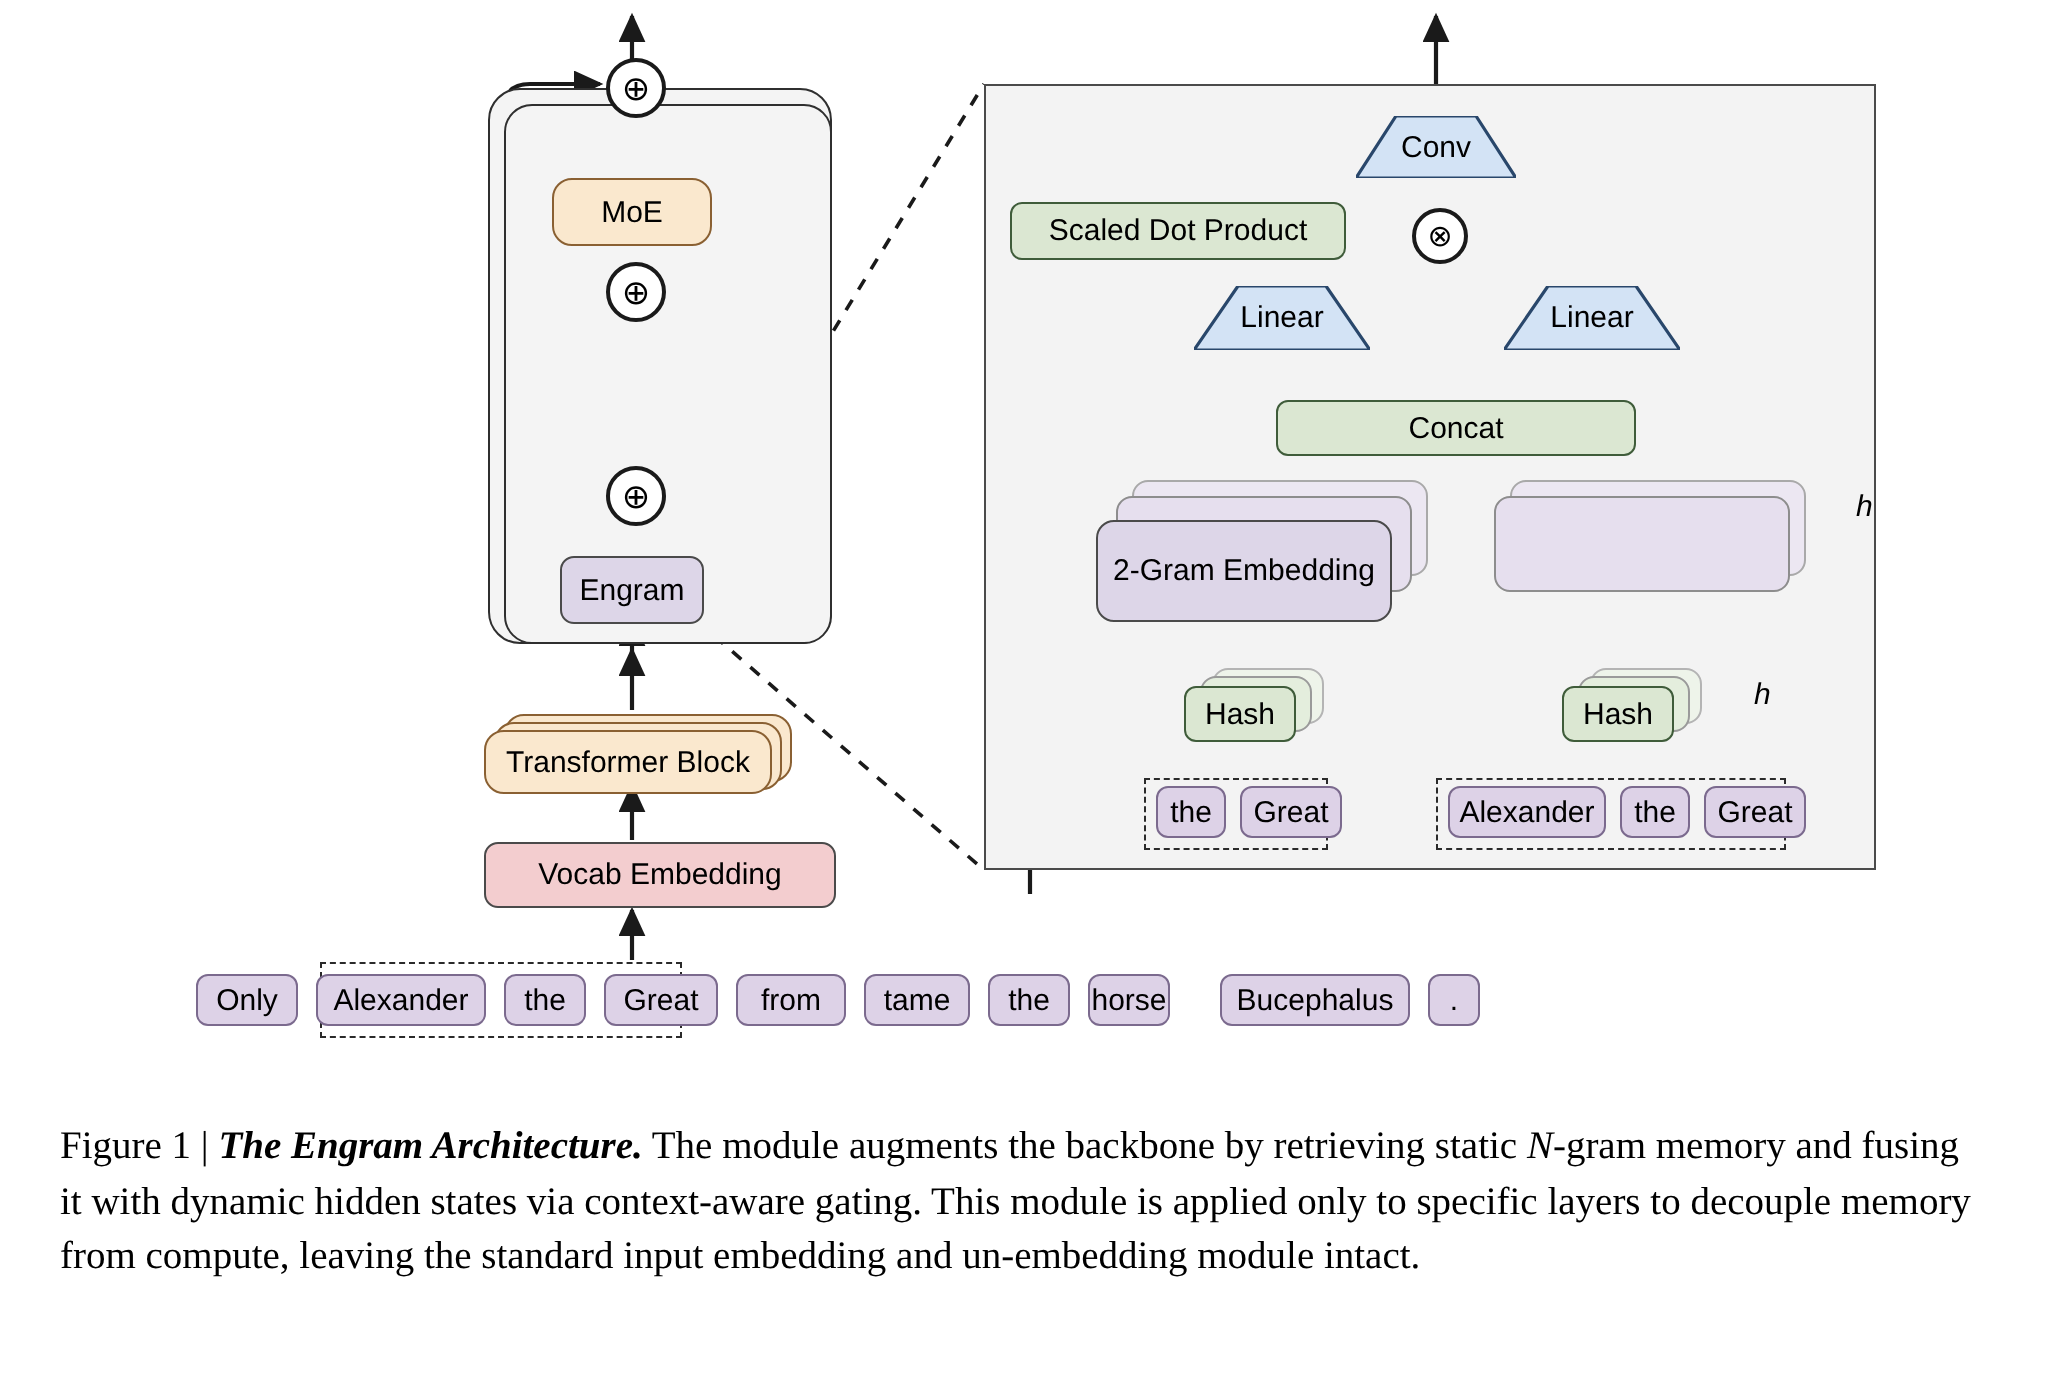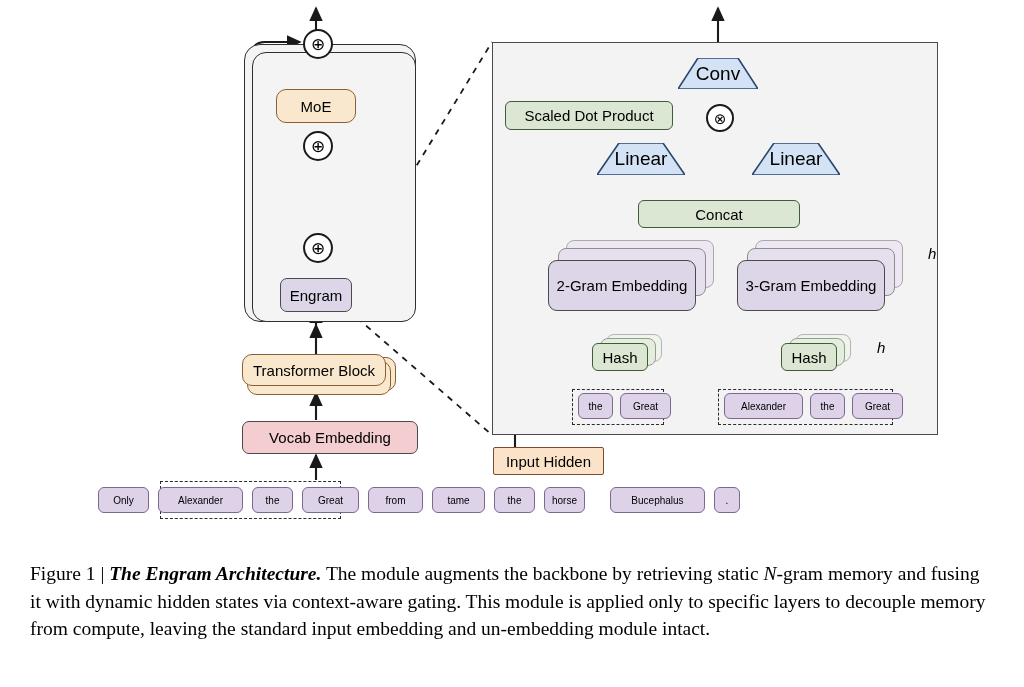--- a/index.html
+++ b/index.html
@@ -13,41 +13,41 @@
         justify-content:center;border:1.6px solid #3a3a3a;border-radius:7px;
         font-size:15px;line-height:1;white-space:nowrap;}
   .peach{background:#fae8ce;border-color:#8a6032;border-radius:10px;}
   .pink {background:#f3cdcf;border-color:#4a4a4a;}
   .purple{background:#ddd6e8;border-color:#4a4a4a;}
   .green{background:#dbe7d2;border-color:#3f5c3a;}
   .hidden-box{background:#fbe3c9;border-color:#7e4a2a;border-radius:2px;}
 
   .tok{position:absolute;box-sizing:border-box;display:flex;align-items:center;
        justify-content:center;background:#ddd2e7;border:1.5px solid #7b6a8e;
-       border-radius:6px;font-size:10px;height:26px;white-space:nowrap;}
+       border-radius:6px;font-size:15px;height:26px;white-space:nowrap;}
 
   .shellbox{position:absolute;box-sizing:border-box;border:1.6px solid #2f2f2f;
             border-radius:16px;background:#f4f4f4;}
   .shell-inner{position:absolute;box-sizing:border-box;border:1.6px solid #2f2f2f;
             border-radius:14px;background:#f4f4f4;}
   .panel{position:absolute;box-sizing:border-box;border:1.8px solid #4a4a4a;
          background:#f3f3f3;}
   .dashbox{position:absolute;box-sizing:border-box;border:1.7px dashed #2a2a2a;
            background:transparent;}
 
   
   .stk{position:absolute;box-sizing:border-box;border:1.5px solid #8d8d8d;
        border-radius:8px;background:#e6dfee;}
   .stk2{border-color:#a9a9a9;background:#ece7f2;}
   .stk-g{background:#e4eedd;border-color:#9a9a9a;}
   .stk-g2{background:#eef4ea;border-color:#b4b4b4;}
 
   .trap{position:absolute;}
   .trap .lbl{position:absolute;left:0;right:0;top:50%;transform:translateY(-50%);
-             text-align:center;font-size:19px;pointer-events:none;}
+             text-align:center;font-size:15px;pointer-events:none;}
 
   .hlabel{position:absolute;font-size:15px;font-style:italic;}
 
   .caption{position:absolute;left:30px;top:560px;width:965px;
            font-family:"Liberation Serif",serif;font-size:19.5px;line-height:1.42;
            text-align:left;color:#000;}
   .caption b{font-weight:bold;font-style:italic;}
   .caption i{font-style:italic;}
 
   svg.lay{position:absolute;left:0;top:0;width:1024px;height:545px;overflow:visible;}
@@ -175,21 +175,21 @@
     </div>
     <div style="position:absolute;left:303px;top:131px;width:26px;height:26px;border:2px solid #1a1a1a;border-radius:50%;background:#fff;display:flex;align-items:center;justify-content:center;font-size:17px;line-height:1;">
       <span>⊕</span>
     </div>
     <div style="position:absolute;left:303px;top:29px;width:26px;height:26px;border:2px solid #1a1a1a;border-radius:50%;background:#fff;display:flex;align-items:center;justify-content:center;font-size:17px;line-height:1;">
       <span>⊕</span>
     </div>
 
     <div class="node peach" style="left:252px;top:357px;width:144px;height:34px;opacity:1;"></div>
     <div class="node peach" style="left:247px;top:361px;width:144px;height:34px;"></div>
-    <div class="node peach" style="left:242px;top:354px;width:144px;height:32px;">
+    <div class="node peach" style="left:242px;top:365px;width:144px;height:32px;">
       <span>Transformer Block</span>
     </div>
 
     <div class="node pink" style="left:242px;top:421px;width:176px;height:33px;">
       <span>Vocab Embedding</span>
     </div>
 
     <div class="dashbox" style="left:160px;top:481px;width:181px;height:38px;"></div>
     <div id="token-strip" style="position:absolute;left:98px;top:487px;">
         <div class="tok" style="position: absolute; left: 0px; top: 0px; width: 51px;">Only</div>
@@ -228,35 +228,32 @@
       <span class="lbl">Linear</span>
     </div>
 
     <div class="trap" style="left:752px;top:143px;width:88px;height:32px;">
       <svg width="88" height="32" style="position:absolute;left:0;top:0;">
         <polygon points="22,0 66,0 88,32 0,32" fill="#d3e3f5" stroke="#29476b" stroke-width="1.6"></polygon>
       </svg>
       <span class="lbl">Linear</span>
     </div>
 
-    <div class="node green" style="left:638px;top:200px;width:162px;height:28px;border-radius:6px;">
+    <div class="node green" style="left:638px;top:200px;width:180px;height:28px;border-radius:6px;">
       <span>Concat</span>
     </div>
 
     <div class="stk stk2" style="left:566px;top:240px;width:148px;height:48px;"></div>
     <div class="stk" style="left:558px;top:248px;width:148px;height:48px;"></div>
     <div class="node purple" style="left:548px;top:260px;width:148px;height:51px;border-radius:9px;">
       <span>2-Gram Embedding</span>
     </div>
 
     <div class="stk stk2" style="left:755px;top:240px;width:148px;height:48px;"></div>
     <div class="stk" style="left:747px;top:248px;width:148px;height:48px;"></div>
-    <div class="node purple" style="left:737px;top:260px;width:148px;height:51px;border-radius:9px;">
-      <span>3-Gram Embedding</span>
-    </div>
 
     <div class="stk stk-g2" style="left:606px;top:334px;width:56px;height:28px;"></div>
     <div class="stk stk-g" style="left:600px;top:338px;width:56px;height:28px;"></div>
     <div class="node green" style="left:592px;top:343px;width:56px;height:28px;border-radius:6px;">
       <span>Hash</span>
     </div>
 
     <div class="stk stk-g2" style="left:795px;top:334px;width:56px;height:28px;"></div>
     <div class="stk stk-g" style="left:789px;top:338px;width:56px;height:28px;"></div>
     <div class="node green" style="left:781px;top:343px;width:56px;height:28px;border-radius:6px;">
@@ -276,21 +273,18 @@
         <div class="tok" style="position: absolute; left: 42px; top: 0px; width: 51px;">Great</div>
       </div>
 
     <div class="dashbox" style="left:718px;top:389px;width:175px;height:36px;"></div>
     <div id="trigram-strip" style="position:absolute;left:724px;top:393px;">
         <div class="tok" style="position: absolute; left: 0px; top: 0px; width: 79px;">Alexander</div>
         <div class="tok" style="position: absolute; left: 86px; top: 0px; width: 35px;">the</div>
         <div class="tok" style="position: absolute; left: 128px; top: 0px; width: 51px;">Great</div>
       </div>
 
-    <div class="node hidden-box" style="left:493px;top:447px;width:111px;height:28px;">
-      <span>Input Hidden</span>
-    </div>
 
   </div>
 
   <div class="caption"><span>Figure 1 | </span><b>The Engram Architecture.</b><span> The module augments the backbone by retrieving static </span><i>N-</i><span>gram memory and fusing it with dynamic hidden states via context-aware gating. This module is applied only to specific layers to decouple memory from compute, leaving the standard input embedding and un-embedding module intact.</span></div>
 
 </div>
 
 </body></html>

